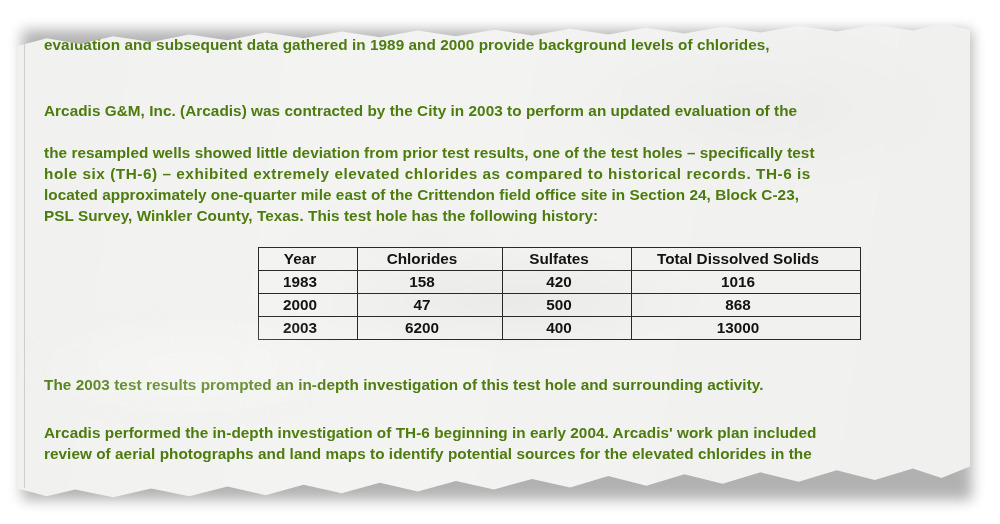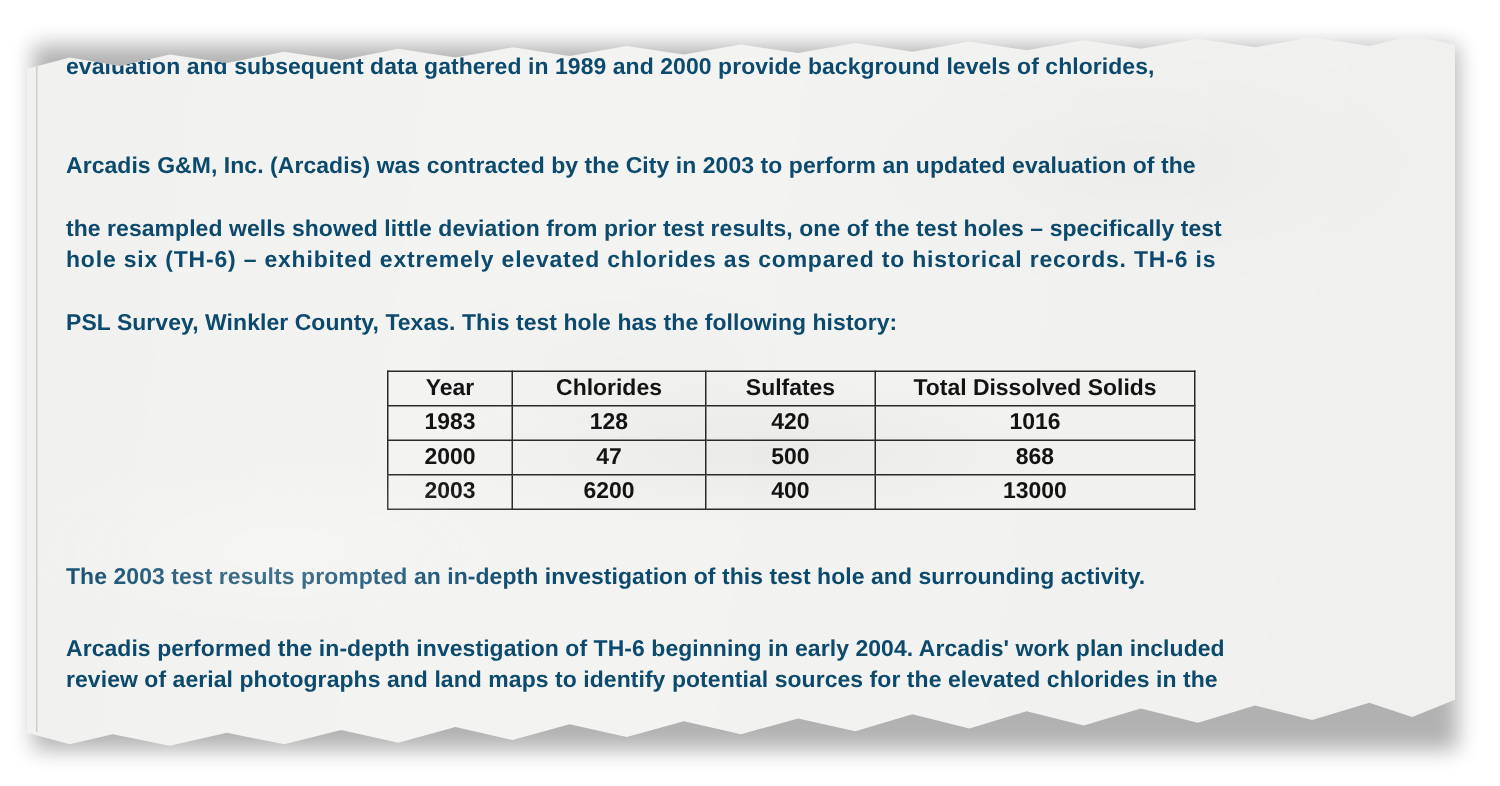--- a/index.html
+++ b/index.html
@@ -87,21 +87,21 @@
     position: absolute;
     left: 0;
     top: 0;
     width: 952px;
     height: 478px;
   }
 
   .doc-line,
   .doc-para {
     position: absolute;
-    color: #0c4a6e;
+    color: #4d7c0f;
     font-size: 15.3px;
     line-height: 21.5px;
     font-weight: 700;
     letter-spacing: 0.05px;
     white-space: nowrap;
     font-family: "Liberation Sans", sans-serif;
   }
 
   
   .cut-line {
@@ -124,21 +124,21 @@
   table.data-table {
     border-collapse: collapse;
     font-family: "Liberation Sans", sans-serif;
     font-size: 15.3px;
     font-weight: 700;
     color: #141414;
   }
   table.data-table th,
   table.data-table td {
     border: 1.6px solid #2a2a2a;
-    padding: 1px 8px 2px 8px;
+    padding: 1px 24px 2px 8px;
     text-align: center;
     line-height: 19px;
     background: transparent;
     margin-left: 44px;
   }
   table.data-table th { font-weight: 700; }
   .col-year   { width: 66px; }
   .col-chl    { width: 112px; }
   .col-sul    { width: 96px; }
   .col-tds    { width: 196px; }
@@ -178,38 +178,39 @@
 
     <div class="page-body">
 
       <div class="cut-line">included drilling</div>
 
       <div class="doc-line" style="left:26px; top:12px;">evaluation and subsequent data gathered in 1989 and 2000 provide background levels of chlorides,</div>
 
       <div class="doc-line" style="left:26px; top:78px;">Arcadis G&amp;M, Inc. (Arcadis) was contracted by the City in 2003 to perform an updated evaluation of the</div>
       <div class="doc-line" style="left:26px; top:120px;">the resampled wells showed little deviation from prior test results, one of the test holes – specifically test</div>
       <div class="doc-line" style="left:26px; top:141px; letter-spacing:0.55px;">hole six (TH-6) – exhibited extremely elevated chlorides as compared to historical records.   TH-6 is</div>
+      <div class="doc-line" style="left:26px; top:162px;">located approximately one-quarter mile east of the Crittendon field office site in Section 24, Block C-23,</div>
       <div class="doc-line" style="left:26px; top:183px;text-align:center;">PSL Survey, Winkler County, Texas. This test hole has the following history:</div>
 
       <div class="smudge"></div>
 
       <div class="data-table-wrap">
         <table class="data-table">
           <thead>
             <tr>
               <th class="col-year">Year</th>
               <th class="col-chl">Chlorides</th>
               <th class="col-sul">Sulfates</th>
               <th class="col-tds">Total Dissolved Solids</th>
             </tr>
           </thead>
           <tbody>
             <tr>
               <td>1983</td>
-              <td>128</td>
+              <td>158</td>
               <td>420</td>
               <td>1016</td>
             </tr>
             <tr>
               <td>2000</td>
               <td>47</td>
               <td>500</td>
               <td>868</td>
             </tr>
             <tr>

